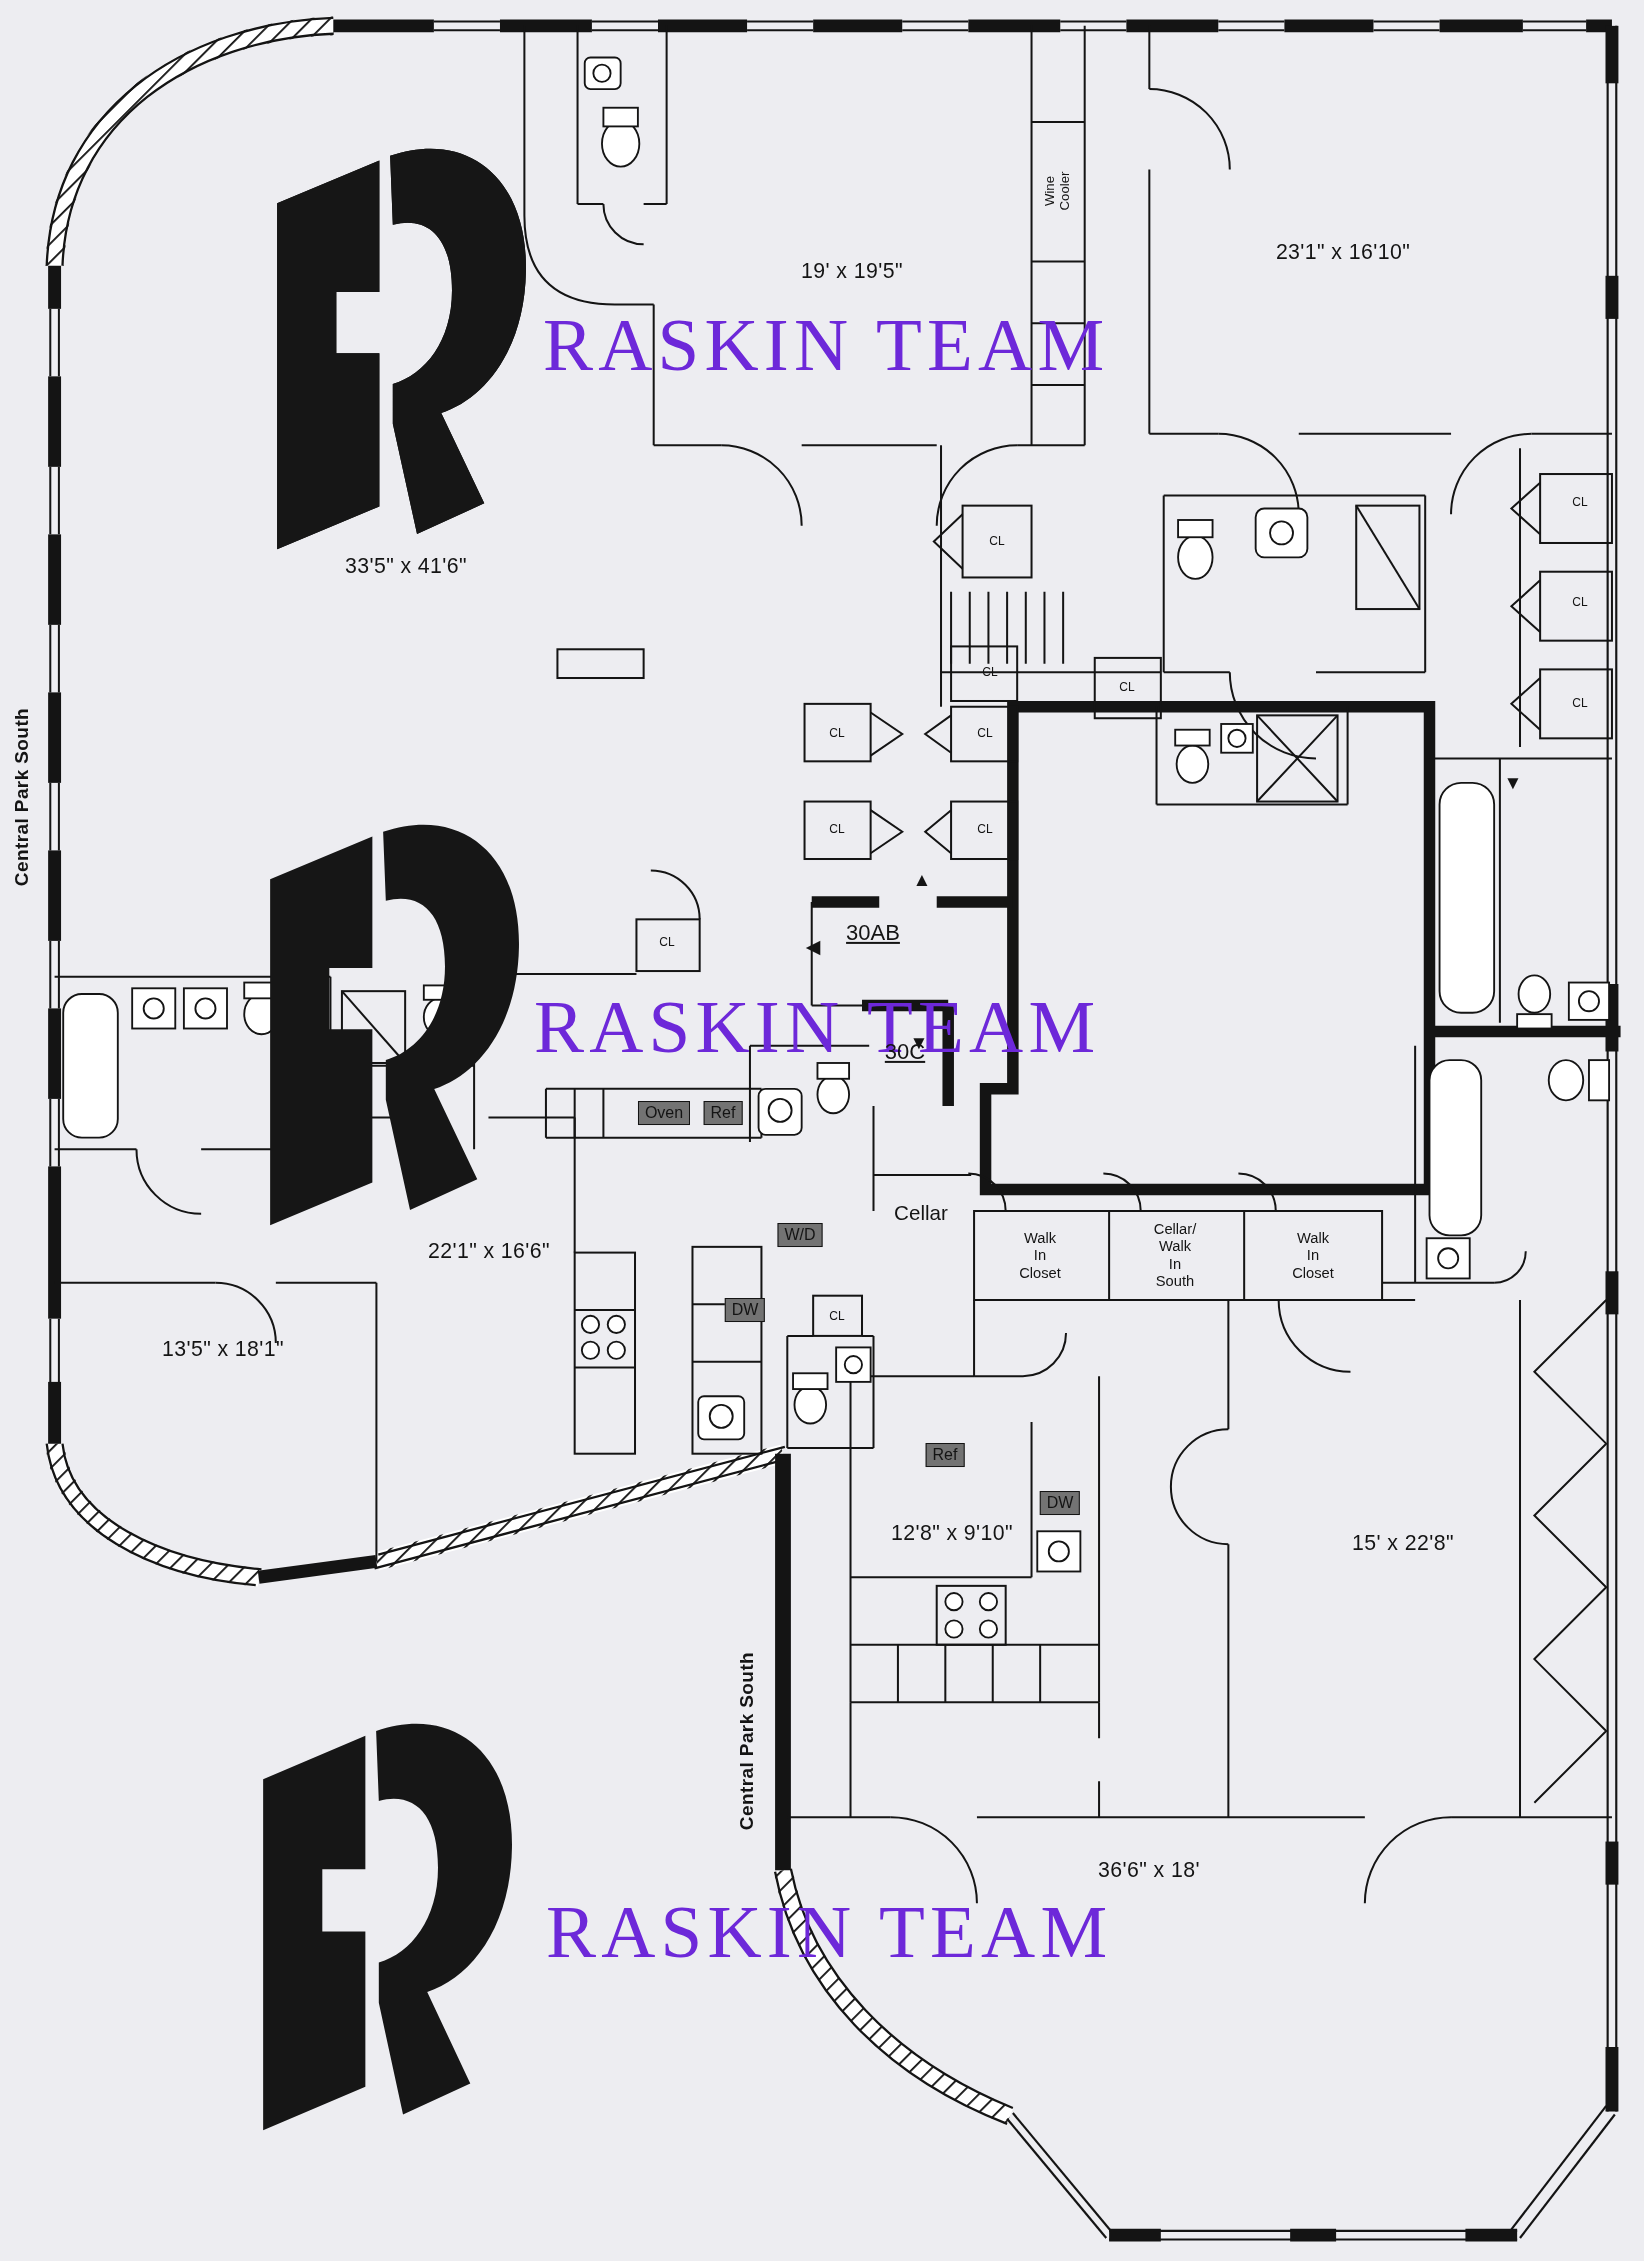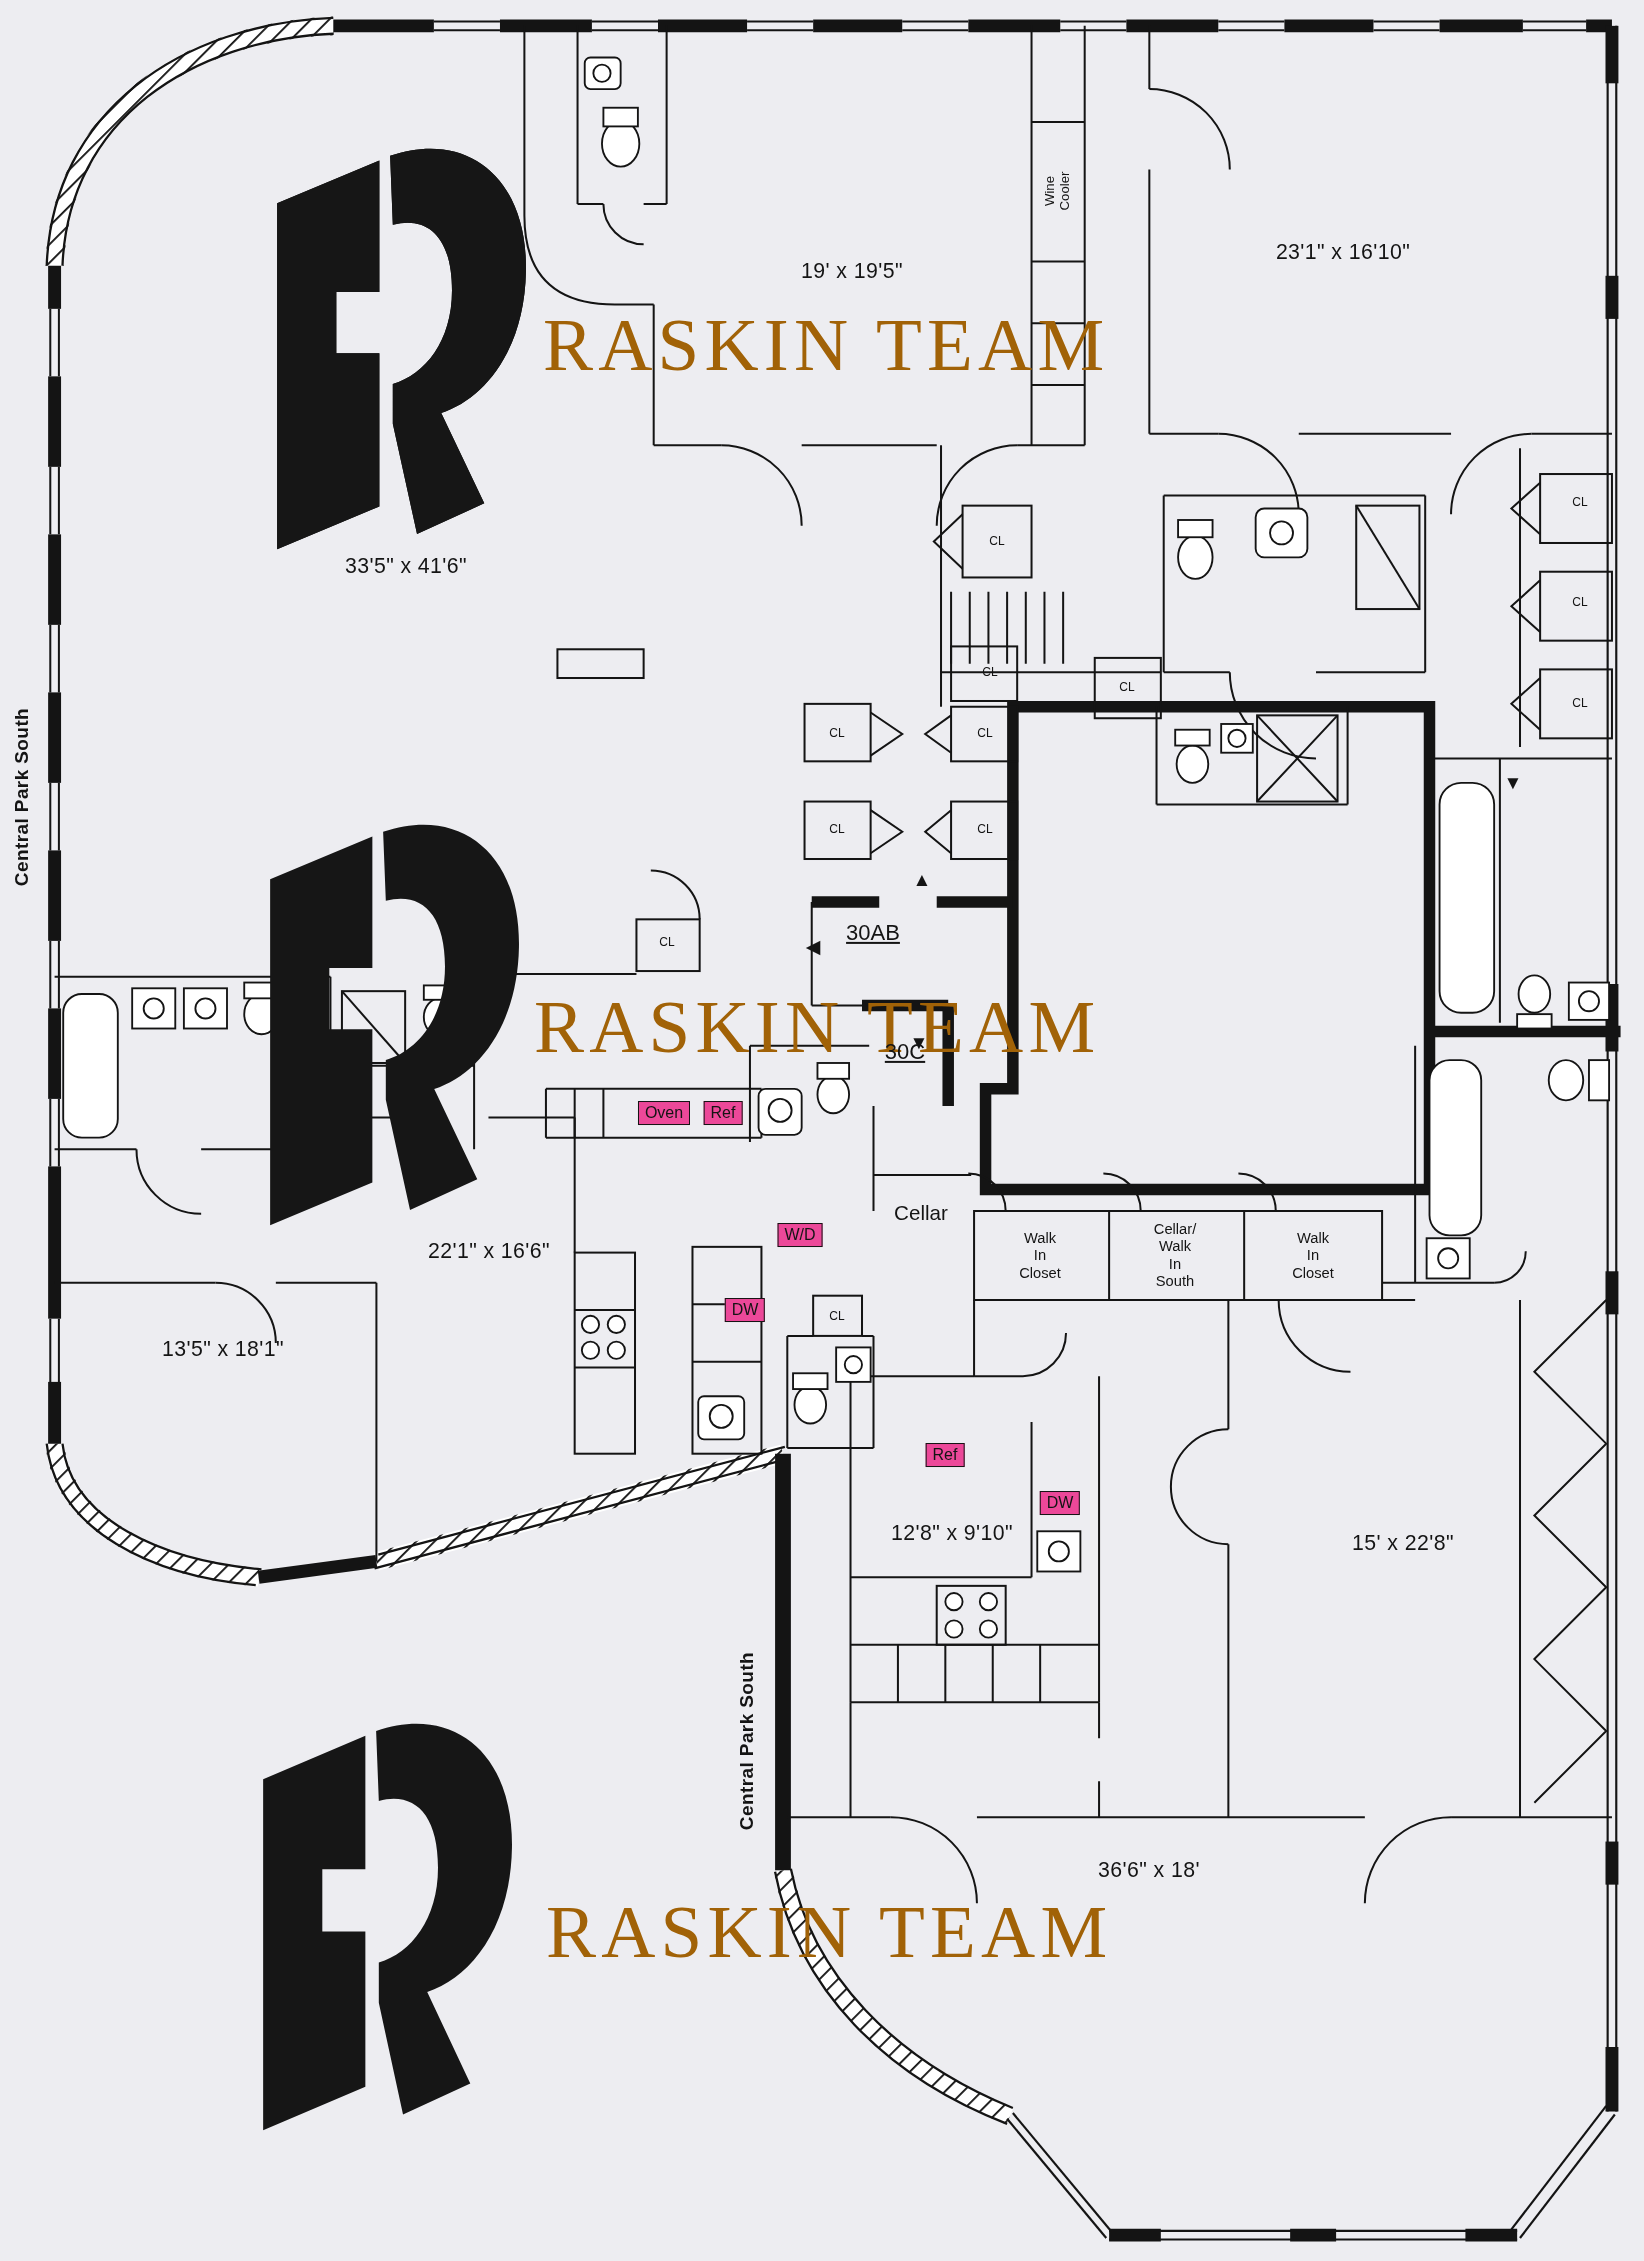--- a/index.html
+++ b/index.html
@@ -6,28 +6,28 @@
   #plan{position:relative;width:1645px;height:2261px;background:#ededf1;overflow:hidden;
         font-family:"Liberation Sans",sans-serif;color:#141414;}
   #plan svg.drawing{position:absolute;left:0;top:0;width:1645px;height:2261px;}
   .lbl{position:absolute;transform:translate(-50%,-50%);font-family:"Liberation Sans",sans-serif;
        color:#141414;white-space:nowrap;line-height:1.1;z-index:30;}
   .dim{font-size:21.3px;letter-spacing:0.4px;}
   .cl{font-size:12px;}
   .unit{font-size:22px;text-decoration:underline;}
   .foyer{font-size:20.6px;}
   .wic{font-size:14.7px;white-space:pre-line;text-align:center;line-height:1.18;}
-  .boxed{background:#ec4899;border:1.5px solid #141414;padding:2.2px 5.9px;font-size:16px;}
+  .boxed{background:#737373;border:1.5px solid #141414;padding:2.2px 5.9px;font-size:16px;}
   .vert{transform:translate(-50%,-50%) rotate(-90deg);}
   .street{font-size:19px;font-weight:700;letter-spacing:0.4px;}
   .winecooler{font-size:13.2px;white-space:pre-line;text-align:center;line-height:1.12;}
   .arrow{font-size:19px;z-index:31;}
   .wm-logo{position:absolute;z-index:20;}
   .wm-text{position:absolute;font-family:"Liberation Serif",serif;font-size:75px;letter-spacing:5.2px;
-           color:#a16207;transform:translateY(-50%);z-index:21;white-space:nowrap;}
+           color:#6d28d9;transform:translateY(-50%);z-index:21;white-space:nowrap;}
 </style>
 </head>
 <body>
 
 <div id="plan">
 
   <svg class="drawing" viewBox="0 0 1145 1574" preserveAspectRatio="none">
     <defs>
       <pattern id="hatch" width="9" height="9" patternUnits="userSpaceOnUse" patternTransform="rotate(45)">
         <line x1="0" y1="0" x2="0" y2="9" stroke="#141414" stroke-width="2.6"></line>

